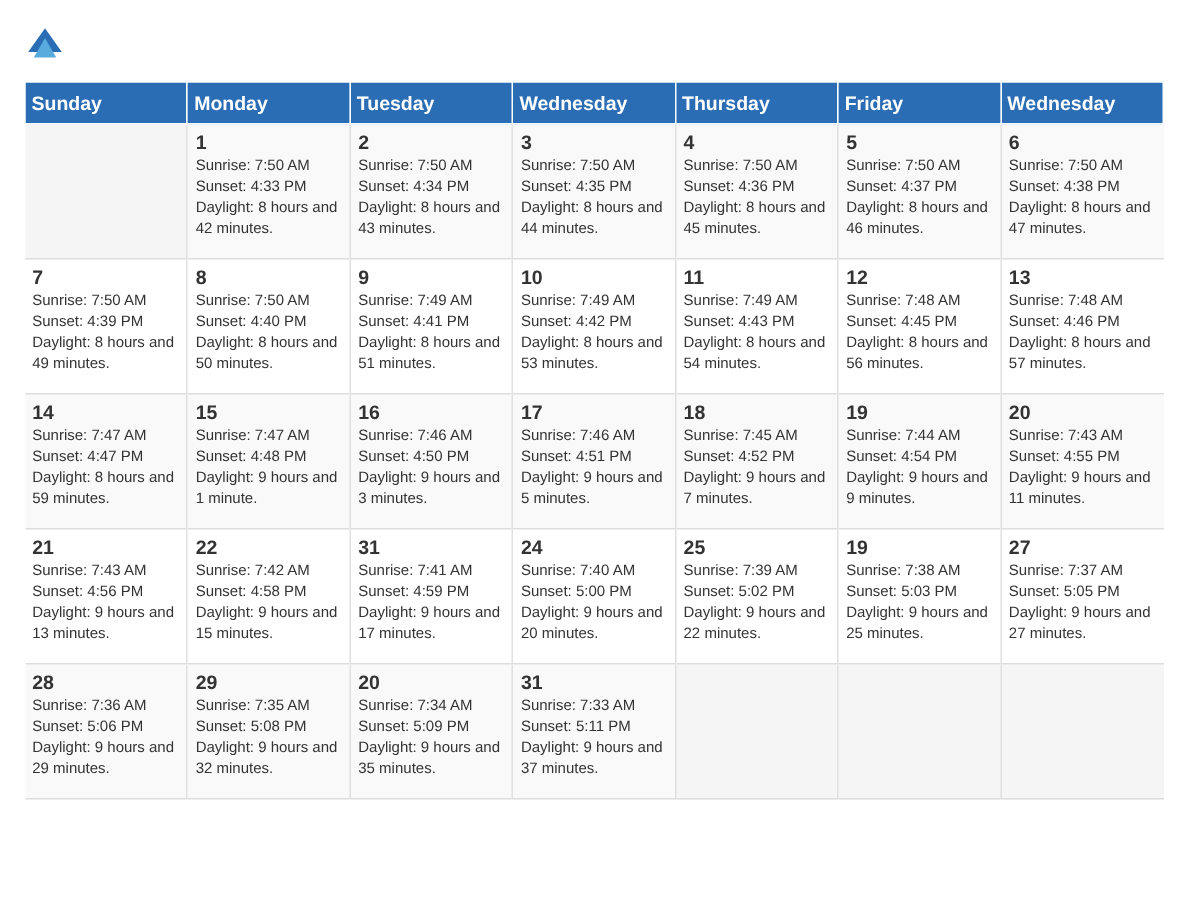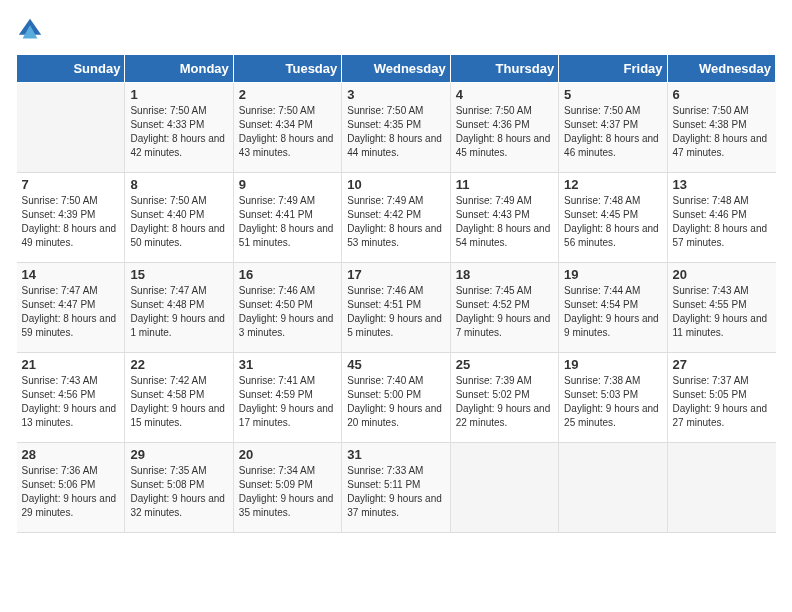--- a/index.html
+++ b/index.html
@@ -54,21 +54,21 @@
       width: 100%;
       border-collapse: collapse;
       table-layout: fixed;
     }
     thead tr th {
       background-color: #2a6db5;
       color: #fff;
       font-size: 13px;
       font-weight: bold;
       padding: 6px 4px;
-      text-align: right;
+      text-align: left;
       border: 1px solid #fff;
     }
     tbody tr {
       border-bottom: 1px solid #ddd;
     }
     tbody tr:nth-child(odd) {
       background-color: #f9f9f9;
     }
     tbody tr:nth-child(even) {
       background-color: #fff;
@@ -227,21 +227,21 @@
         </td>
         <td>
           <span class="day-number">22</span>
           <div class="day-info">Sunrise: 7:42 AM<br>Sunset: 4:58 PM<br>Daylight: 9 hours and 15 minutes.</div>
         </td>
         <td>
           <span class="day-number">31</span>
           <div class="day-info">Sunrise: 7:41 AM<br>Sunset: 4:59 PM<br>Daylight: 9 hours and 17 minutes.</div>
         </td>
         <td>
-          <span class="day-number">45</span>
+          <span class="day-number">24</span>
           <div class="day-info">Sunrise: 7:40 AM<br>Sunset: 5:00 PM<br>Daylight: 9 hours and 20 minutes.</div>
         </td>
         <td>
           <span class="day-number">25</span>
           <div class="day-info">Sunrise: 7:39 AM<br>Sunset: 5:02 PM<br>Daylight: 9 hours and 22 minutes.</div>
         </td>
         <td>
           <span class="day-number">19</span>
           <div class="day-info">Sunrise: 7:38 AM<br>Sunset: 5:03 PM<br>Daylight: 9 hours and 25 minutes.</div>
         </td>

